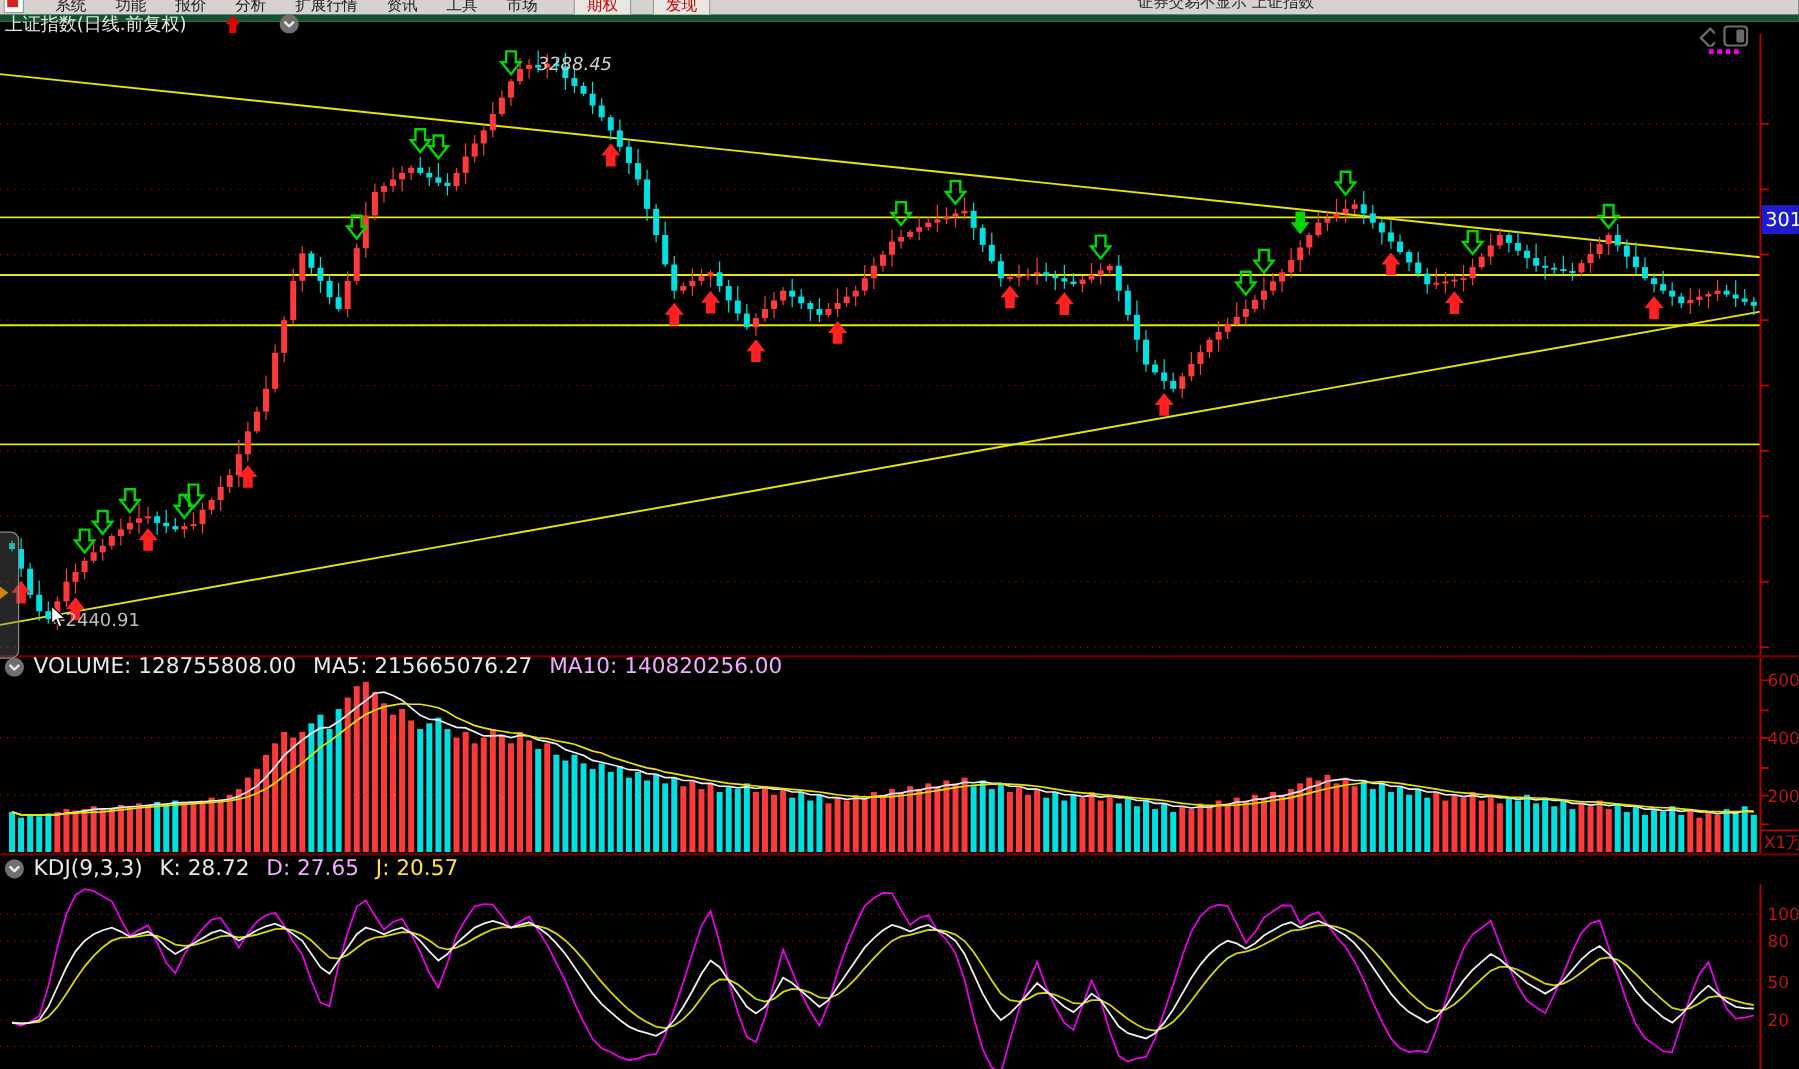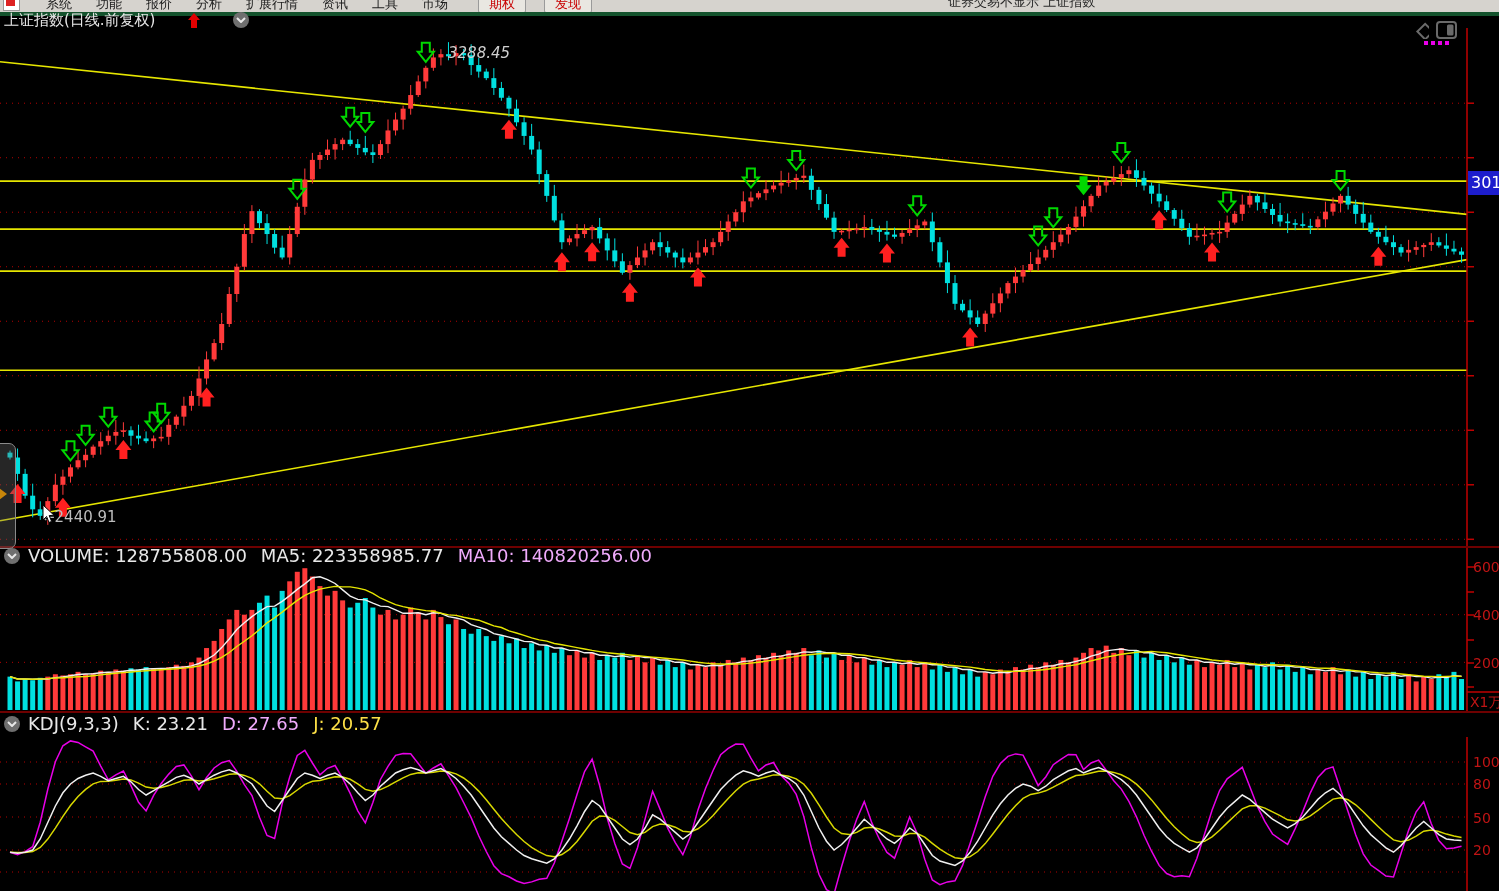--- a/index.html
+++ b/index.html
@@ -1,20 +1,20 @@
 <!DOCTYPE html>
 <html><head>
 <meta charset="utf-8">
 <style>
   html,body{margin:0;padding:0;background:#000;}
   body{width:1499px;height:891px;position:relative;overflow:hidden;
        font-family:"DejaVu Sans","Liberation Sans",sans-serif;}
   
   .menubar{position:absolute;left:0;top:0;width:1499px;height:12px;background:#d6d3ce;
-           border-bottom:4px solid #14532d;overflow:hidden;white-space:nowrap;}
+           border-bottom:6px solid #14532d;overflow:hidden;white-space:nowrap;}
   .menubar .inner{position:absolute;left:0;top:-7px;display:flex;align-items:center;gap:0;}
   .app-ico{display:inline-block;width:15px;height:14px;background:#fff;border:1px solid #999;
            margin:0 14px 0 3px;position:relative;}
   .app-ico:before{content:"";position:absolute;left:2px;top:2px;width:9px;height:8px;background:#d22;}
   .menu-item{color:#1c1c1c;font-size:13px;padding:2px 12px;}
   .menu-btn-red{color:#c80000;font-size:13px;padding:1px 10px;margin-left:18px;background:#e9e7e1;
                 border:1px solid #9a9a9a;border-radius:2px;}
   .menubar-right{position:absolute;left:948px;top:-7px;color:#2a2a2a;font-size:13px;}
   
   .pane-svg{position:absolute;left:0;background:#000;}
@@ -543,21 +543,21 @@
 </div>
 <div class="sep" style="top:546px"></div>
 
 <div class="hdr-row" style="left:0;top:546px;height:19px">
   <span class="circle-ico">
     <svg width="10" height="6">
         <polyline points="1,1 5,5 9,1" fill="none" stroke="#e8e8e8" stroke-width="2"></polyline>
       </svg>
   </span>
   <span class="t-white">VOLUME: 128755808.00</span>
-  <span class="t-white">MA5: 223358985.77</span>
+  <span class="t-white">MA5: 215665076.27</span>
   <span class="t-yellow">MA10: 140820256.00</span>
 </div>
 <svg id="vol-svg" class="pane-svg" style="top:548px" width="1499" height="163">
     <line x1="0" y1="66.67999999999999" x2="1467" y2="66.67999999999999" stroke="#b40000" stroke-width="1" stroke-dasharray="1 5"></line>
     <line x1="0" y1="114.34" x2="1467" y2="114.34" stroke="#b40000" stroke-width="1" stroke-dasharray="1 5"></line>
     <rect x="7.5" y="128.638" width="5" height="33.362" fill="#00e0e0"></rect>
     <rect x="15.059999999999999" y="133.404" width="5" height="28.596" fill="#00e0e0"></rect>
     <rect x="22.619999999999997" y="131.021" width="5" height="30.979000000000003" fill="#00e0e0"></rect>
     <rect x="30.18" y="132.2125" width="5" height="29.7875" fill="#00e0e0"></rect>
     <rect x="37.739999999999995" y="129.8295" width="5" height="32.170500000000004" fill="#00e0e0"></rect>
@@ -766,21 +766,21 @@
   </svg>
 <div class="sep" style="top:711px"></div>
 
 <div class="hdr-row" style="left:0;top:714px;height:19px">
   <span class="circle-ico">
     <svg width="10" height="6">
         <polyline points="1,1 5,5 9,1" fill="none" stroke="#e8e8e8" stroke-width="2"></polyline>
       </svg>
   </span>
   <span class="t-white">KDJ(9,3,3)</span>
-  <span class="t-white">K: 23.21</span>
+  <span class="t-white">K: 28.72</span>
   <span class="t-yellow">D: 27.65</span>
   <span class="t-magenta">J: 20.57</span>
 </div>
 <svg id="kdj-svg" class="pane-svg" style="top:712px" width="1499" height="179">
     <line x1="0" y1="49.999999999999986" x2="1467" y2="49.999999999999986" stroke="#b40000" stroke-width="1" stroke-dasharray="1 5"></line>
     <line x1="0" y1="72" x2="1467" y2="72" stroke="#b40000" stroke-width="1" stroke-dasharray="1 5"></line>
     <line x1="0" y1="105" x2="1467" y2="105" stroke="#b40000" stroke-width="1" stroke-dasharray="1 5"></line>
     <line x1="0" y1="138" x2="1467" y2="138" stroke="#b40000" stroke-width="1" stroke-dasharray="1 5"></line>
     <line x1="0" y1="160" x2="1467" y2="160" stroke="#b40000" stroke-width="1" stroke-dasharray="1 5"></line>
     <polyline points="10,140.2 17.56,142.8 25.119999999999997,139.7 32.68,134.7 40.239999999999995,110.2 47.8,77.3 55.36,49.8 62.919999999999995,33.8 70.47999999999999,28.9 78.03999999999999,30.4 85.6,34.8 93.16,39.1 100.72,54.1 108.28,67.8 115.83999999999999,62.9 123.39999999999999,59.0 130.95999999999998,73.6 138.51999999999998,90.3 146.07999999999998,98.9 153.64,83.3 161.2,71.5 168.76,62.1 176.32,54.4 183.88,52.9 191.44,64.1 199,77.7 206.56,65.5 214.11999999999998,56.0 221.67999999999998,50.7 229.23999999999998,48.6 236.79999999999998,59.3 244.35999999999999,72.7 251.92,83.5 259.48,105.3 267.03999999999996,123.5 274.59999999999997,126.5 282.15999999999997,91.9 289.71999999999997,65.1 297.28,43.5 304.84,38.4 312.4,51.0 319.96,62.8 327.52,56.3 335.08,53.5 342.64,66.3 350.2,81.4 357.76,98.8 365.32,110.8 372.88,90.5 380.44,67.5 388,54.3 395.56,43.3 403.12,41.5 410.68,41.8 418.23999999999995,51.5 425.79999999999995,61.3 433.35999999999996,56.0 440.91999999999996,51.8 448.47999999999996,63.7 456.03999999999996,75.6 463.59999999999997,90.5 471.15999999999997,105.6 478.71999999999997,123.8 486.28,139.5 493.84,153.7 501.4,161.6 508.96,164.8 516.52,169.0 524.0799999999999,171.5 531.64,169.9 539.1999999999999,167.3 546.76,166.3 554.3199999999999,151.0 561.88,129.1 569.4399999999999,106.4 577,82.5 584.56,59.5 592.12,47.2 599.68,73.8 607.24,106.2 614.8,131.5 622.36,152.0 629.92,156.5 637.48,135.7 645.04,107.1 652.6,79.3 660.16,97.4 667.7199999999999,116.1 675.28,130.7 682.8399999999999,142.7 690.4,124.6 697.9599999999999,97.9 705.52,76.4 713.0799999999999,58.5 720.64,42.8 728.1999999999999,36.4 735.76,32.1 743.3199999999999,32.2 750.88,46.2 758.4399999999999,58.8 766,53.0 773.56,50.5 781.12,63.5 788.68,71.1 796.24,82.4 803.8,104.6 811.36,135.9 818.92,162.3 826.4799999999999,177.6 834.04,182.0 841.5999999999999,154.5 849.16,129.2 856.7199999999999,107.2 864.28,89.6 871.8399999999999,110.9 879.4,127.2 886.9599999999999,140.4 894.52,146.2 902.0799999999999,125.9 909.64,105.0 917.1999999999999,121.5 924.76,147.2 932.3199999999999,167.9 939.88,172.6 947.4399999999999,169.9 955,168.8 962.56,153.4 970.12,131.4 977.68,108.7 985.2399999999999,84.7 992.8,64.3 1000.3599999999999,51.5 1007.92,44.4 1015.4799999999999,41.9 1023.04,43.1 1030.6,57.9 1038.1599999999999,73.6 1045.72,65.0 1053.28,52.7 1060.84,47.4 1068.3999999999999,42.4 1075.96,42.7 1083.52,57.6 1091.08,51.0 1098.6399999999999,48.1 1106.2,58.3 1113.76,68.7 1121.32,77.1 1128.8799999999999,89.4 1136.44,104.8 1144,123.2 1151.56,139.2 1159.12,153.4 1166.6799999999998,161.5 1174.24,164.7 1181.8,163.8 1189.36,164.8 1196.9199999999998,146.3 1204.48,122.3 1212.04,98.2 1219.6,78.5 1227.1599999999999,66.8 1234.72,61.2 1242.28,55.3 1249.84,74.8 1257.3999999999999,94.4 1264.96,109.7 1272.52,122.0 1280.08,127.4 1287.6399999999999,132.4 1295.2,116.6 1302.76,99.6 1310.32,80.8 1317.8799999999999,65.4 1325.4399999999998,57.4 1333,54.9 1340.56,77.5 1348.12,99.8 1355.6799999999998,122.8 1363.24,141.8 1370.8,153.0 1378.36,158.3 1385.9199999999998,164.0 1393.48,164.9 1401.04,141.2 1408.6,118.2 1416.1599999999999,99.8 1423.72,89.8 1431.28,111.8 1438.84,128.6 1446.3999999999999,136.8 1453.96,136.1 1461.52,134.2" fill="none" stroke="#e800e8" stroke-width="1.5"></polyline>

